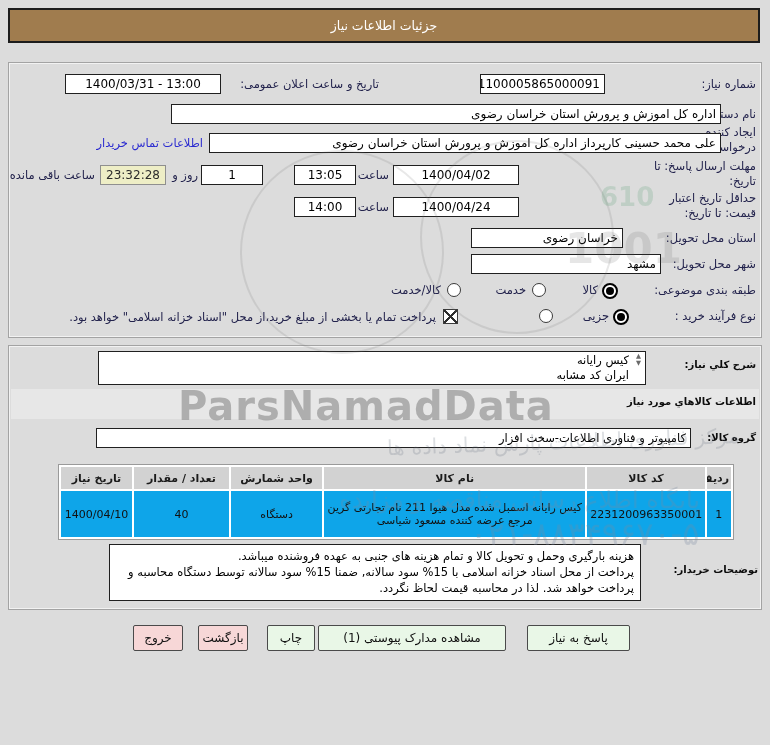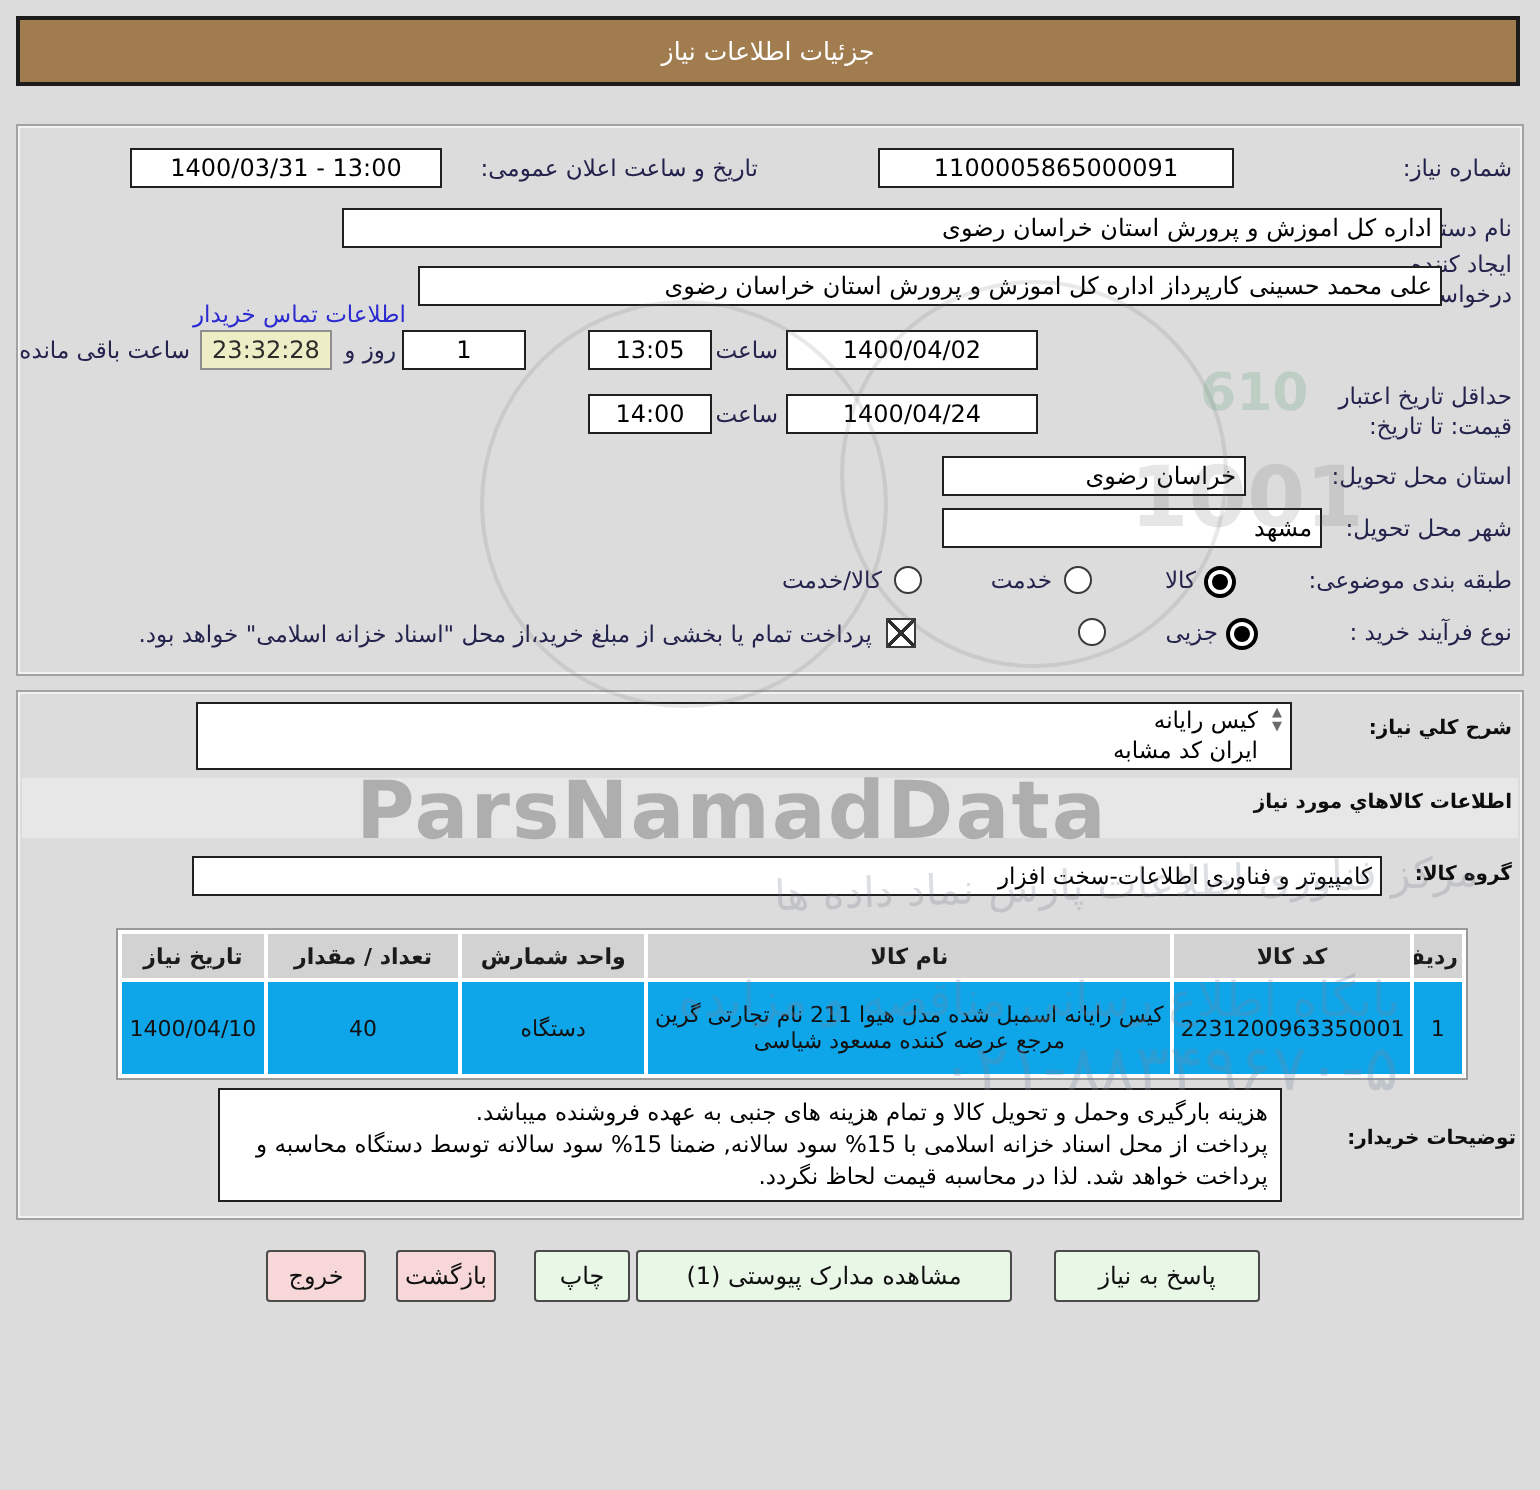--- a/index.html
+++ b/index.html
@@ -15,21 +15,21 @@
   #panel1{left:8px;top:62px;width:752px;height:274px;}
   #panel2{left:8px;top:345px;width:752px;height:263px;}
   .lbl{position:absolute;font-size:11.5px;color:#23234d;text-align:right;line-height:1.3;white-space:nowrap;}
   .lbl.wrap{white-space:normal;}
   .lblb{position:absolute;font-size:10px;font-weight:bold;color:#0d0d0d;text-align:left;white-space:nowrap;}
   .inp{position:absolute;box-sizing:border-box;height:20px;background:#fff;border:1px solid #202020;
        font-size:12px;line-height:18px;color:#000;padding:0 4px;white-space:nowrap;overflow:hidden;
        text-align:right;}
   .inp.center{text-align:center;}
   .inp.cd{background:#eeeec6;border:1px solid #8f8f8f;text-align:center;color:#2c2c2c;}
-  .link{position:absolute;font-size:11.5px;color:#2b2bd0;white-space:nowrap;cursor:pointer;margin-top:14px;}
+  .link{position:absolute;font-size:11.5px;color:#2b2bd0;white-space:nowrap;cursor:pointer;}
   
   .radio{position:absolute;width:12px;height:12px;border:1px solid #3a3a3a;border-radius:50%;background:#fff;}
   .radio.on{border:2px solid #000;}
   .radio.on::after{content:'';position:absolute;left:2px;top:2px;right:2px;bottom:2px;background:#000;border-radius:50%;}
   .chk{position:absolute;width:13px;height:13px;border:1px solid #3a3a3a;background:#fff;}
   .chk.on{background-image:
       linear-gradient(to top right,transparent 45%,#2e2e2e 45%,#2e2e2e 55%,transparent 55%),
       linear-gradient(to bottom right,transparent 45%,#2e2e2e 45%,#2e2e2e 55%,transparent 55%);}
   
   .tarea{position:absolute;box-sizing:border-box;background:#fff;border:1px solid #202020;
@@ -64,31 +64,32 @@
 </head>
 <body>
 
 <div id="page">
 
   <div class="titlebar">جزئیات اطلاعات نیاز</div>
 
   <div class="panel" id="panel1">
 
     <div class="lbl" style="right:5px;top:14px;">شماره نیاز:</div>
-    <div class="inp center" style="right:144px;top:11px;width:178px;margin-left:30px;">1100005865000091</div>
+    <div class="inp center" style="right:156px;top:11px;width:125px;margin-left:30px;">1100005865000091</div>
     <div class="lbl" style="right:382px;top:14px;">تاریخ و ساعت اعلان عمومی:</div>
     <div class="inp center" style="right:540px;top:11px;width:156px;direction:ltr;">1400/03/31 - 13:00</div>
 
     <div class="lbl" style="right:5px;top:44px;">نام دستگاه خریدار:</div>
     <div class="inp" style="right:40px;top:41px;width:550px;">اداره کل اموزش و پرورش استان خراسان رضوی</div>
 
     <div class="lbl wrap" style="right:5px;top:62px;width:92px;">ایجاد کننده درخواست:</div>
     <div class="inp" style="right:40px;top:70px;width:512px;">علی محمد حسینی کارپرداز اداره کل اموزش و پرورش استان خراسان رضوی</div>
     <div class="link" style="right:558px;top:73px;">اطلاعات تماس خریدار</div>
 
+    <div class="lbl wrap" style="right:5px;top:96px;width:112px;">مهلت ارسال پاسخ: تا تاریخ:</div>
     <div class="inp center" style="right:242px;top:102px;width:126px;direction:ltr;">1400/04/02</div>
     <div class="lbl" style="right:372px;top:105px;">ساعت</div>
     <div class="inp center" style="right:405px;top:102px;width:62px;direction:ltr;">13:05</div>
     <div class="inp center" style="right:498px;top:102px;width:62px;">1</div>
     <div class="lbl" style="right:563px;top:105px;">روز و</div>
     <div class="inp cd" style="right:595px;top:102px;width:66px;direction:ltr;">23:32:28</div>
     <div class="lbl" style="right:666px;top:105px;">ساعت باقی مانده</div>
 
     <div class="lbl wrap" style="right:5px;top:128px;width:112px;">حداقل تاریخ اعتبار قیمت: تا تاریخ:</div>
     <div class="inp center" style="right:242px;top:134px;width:126px;direction:ltr;">1400/04/24</div>

